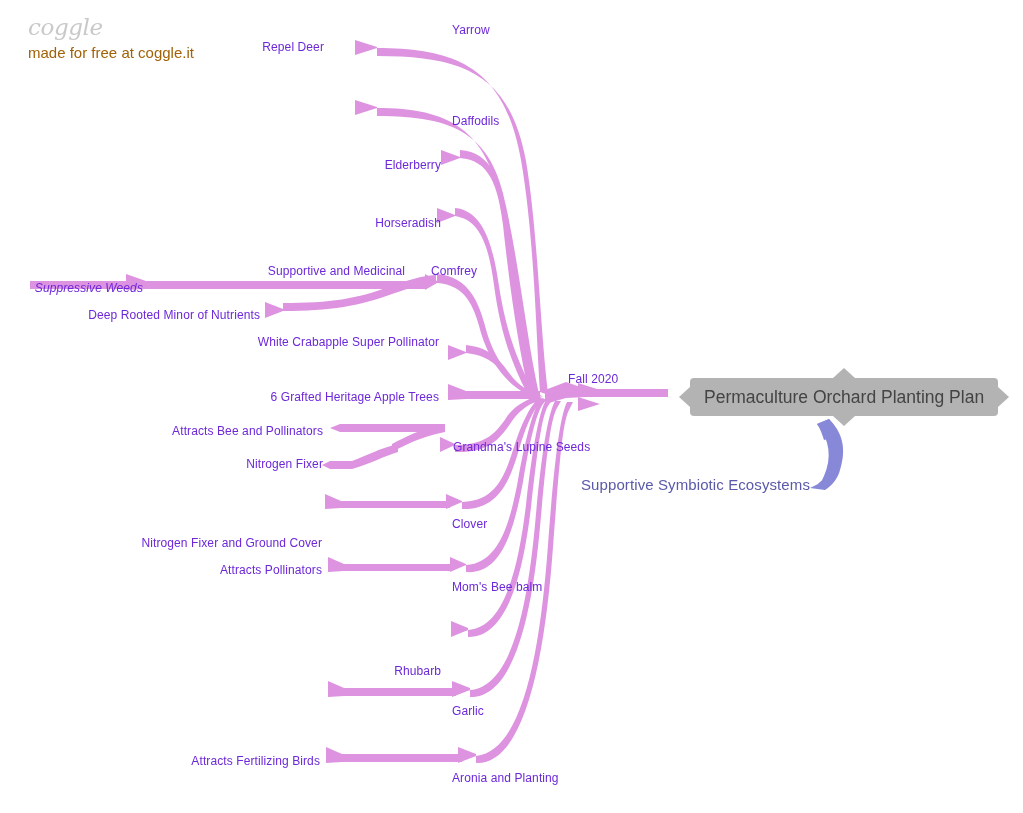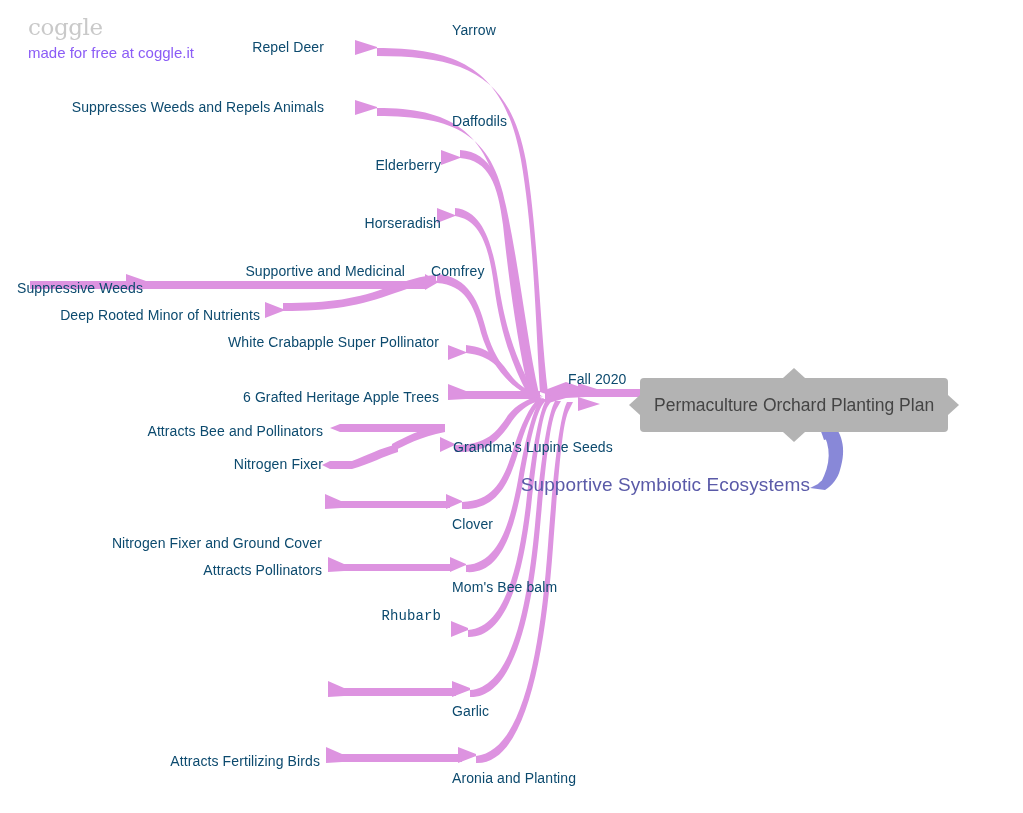--- a/index.html
+++ b/index.html
@@ -26,54 +26,55 @@
     position: absolute;
     left: 0;
     top: 0;
     width: 1023px;
     height: 813px;
     pointer-events: none;
   }
   .lbl {
     position: absolute;
     white-space: nowrap;
-    font-size: 14px;
-    color: #0c4a6e;
+    font-size: 12px;
+    color: #6d28d9;
     line-height: 1;
     letter-spacing: 0.1px;
   }
   .lbl.r  { transform: translate(-100%, -50%); }
   .lbl.l  { transform: translate(0, -50%); }
-  .lbl.blue { color: #5a5aa8; font-size: 19px; }
+  .lbl.blue { color: #5a5aa8; font-size: 15px; }
 
   
   #watermark {
     position: absolute;
     left: 28px;
     top: 14px;
     pointer-events: none;
   }
   #wm-logo {
     font-family: "DejaVu Serif", serif;
+    font-style: italic;
     font-size: 23px;
     color: #c9c9c9;
     letter-spacing: -0.4px;
   }
   #wm-sub {
     margin-top: 4px;
     font-size: 15px;
-    color: #8b5cf6;
+    color: #a16207;
   }
 
   
   #root-node {
     position: absolute;
-    left: 640px;
+    left: 690px;
     top: 378px;
-    height: 54px;
+    height: 38px;
     background: #b3b3b3;
     border-radius: 4px;
     display: flex;
     align-items: center;
     justify-content: center;
     padding: 0 14px;
     box-sizing: border-box;
     color: #444444;
     font-size: 17.5px;
     white-space: nowrap;
@@ -289,46 +290,45 @@
   </svg>
 
   <div class="lbl l" style="left:568px; top:379px;">Fall 2020</div>
 
   <div class="lbl r blue" style="left:810px; top:484px;">Supportive Symbiotic Ecosystems</div>
 
   <div class="lbl l" style="left:452px; top:30px;">Yarrow</div>
   <div class="lbl r" style="left:324px; top:47px;">Repel Deer</div>
 
   <div class="lbl l" style="left:452px; top:90px;margin-top:31px;">Daffodils</div>
-  <div class="lbl r" style="left:324px; top:107px;">Suppresses Weeds and Repels Animals</div>
 
   <div class="lbl r" style="left:441px; top:165px;">Elderberry</div>
 
   <div class="lbl r" style="left:441px; top:223px;">Horseradish</div>
 
   <div class="lbl l" style="left:431px; top:271px;">Comfrey</div>
   <div class="lbl r" style="left:405px; top:271px;">Supportive and Medicinal</div>
-  <div class="lbl r" style="left:143px; top:288px;">Suppressive Weeds</div>
+  <div class="lbl r" style="left:143px; top:288px;font-style:italic;">Suppressive Weeds</div>
   <div class="lbl r" style="left:260px; top:315px;">Deep Rooted Minor of Nutrients</div>
 
   <div class="lbl r" style="left:439px; top:342px;">White Crabapple Super Pollinator</div>
 
   <div class="lbl r" style="left:439px; top:397px;">6 Grafted Heritage Apple Trees</div>
 
   <div class="lbl l" style="left:453px; top:447px;">Grandma's Lupine Seeds</div>
   <div class="lbl r" style="left:323px; top:431px;">Attracts Bee and Pollinators</div>
   <div class="lbl r" style="left:323px; top:464px;">Nitrogen Fixer</div>
 
   <div class="lbl l" style="left:452px; top:524px;">Clover</div>
   <div class="lbl r" style="left:322px; top:507px;margin-top:36px;">Nitrogen Fixer and Ground Cover</div>
 
   <div class="lbl l" style="left:452px; top:587px;">Mom's Bee balm</div>
   <div class="lbl r" style="left:322px; top:570px;">Attracts Pollinators</div>
 
-  <div class="lbl r" style="left:441px; top:616px;font-family:Liberation Mono, monospace;">Rhubarb</div>
+  <div class="lbl r" style="left:441px; top:671px;">Rhubarb</div>
 
   <div class="lbl l" style="left:452px; top:711px;text-align:center;">Garlic</div>
 
   <div class="lbl l" style="left:452px; top:778px;">Aronia and Planting</div>
   <div class="lbl r" style="left:320px; top:761px;">Attracts Fertilizing Birds</div>
 
   <div id="root-node">
     <span class="notch-left"></span>
     <span class="notch-right"></span>
     <span class="notch-top"></span>

